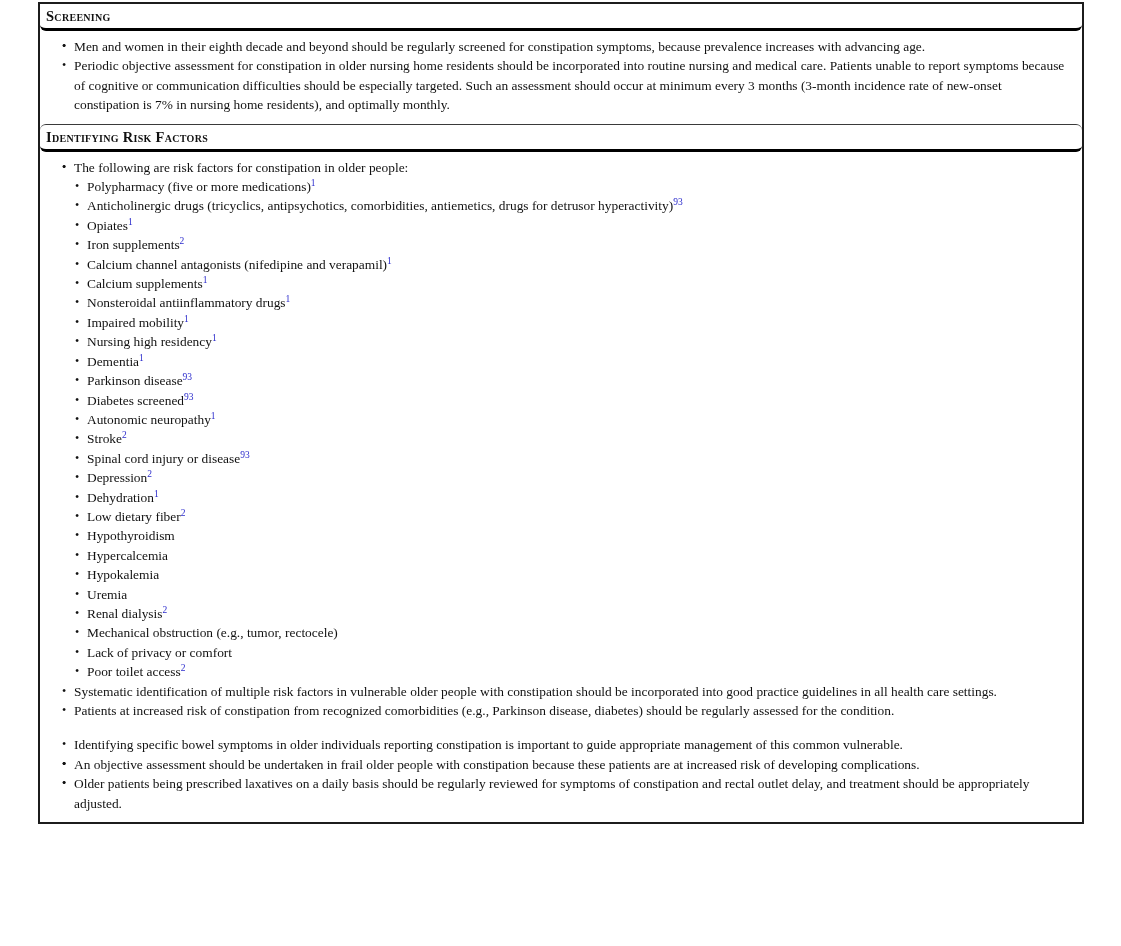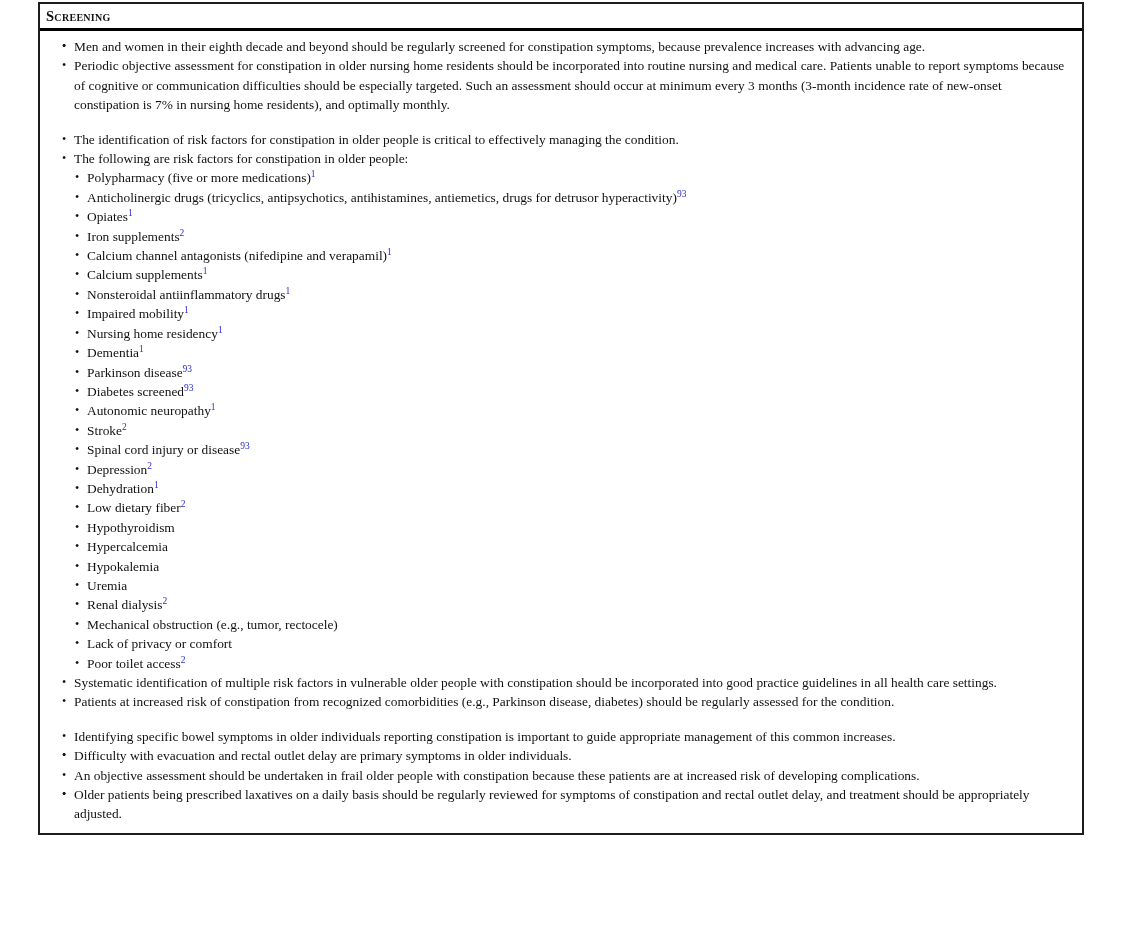--- a/index.html
+++ b/index.html
@@ -26,20 +26,21 @@
   }
   .sec-header {
     font-weight: bold;
     font-variant: small-caps;
     font-size: 14.5px;
     letter-spacing: 0.3px;
     padding: 3px 8px 3px 6px;
     border-top: 1px solid #3a3a3a;
     border-bottom: 3px solid #000000;
     line-height: 18px;
+    border-radius: 6px;
   }
   section:first-of-type .sec-header { border-top: none; }
   ul.content {
     margin: 0;
     padding: 6px 12px 9px 22px;
     list-style: none;
     font-size: 13.4px;
     line-height: 19.4px;
   }
   li {
@@ -69,32 +70,33 @@
   <section>
     <div class="sec-header">Screening</div>
     <ul class="content">
         <li class="lvl1"><span class="bullet">•</span></li>
         <li class="lvl1"><span class="bullet">•</span><span>Men and women in their eighth decade and beyond should be regularly screened for constipation symptoms, because prevalence increases with advancing age.</span></li>
         <li class="lvl1"><span class="bullet">•</span><span>Periodic objective assessment for constipation in older nursing home residents should be incorporated into routine nursing and medical care. Patients unable to report symptoms because of cognitive or communication difficulties should be especially targeted. Such an assessment should occur at minimum every 3 months (3-month incidence rate of new-onset constipation is 7% in nursing home residents), and optimally monthly.</span></li>
       </ul>
   </section>
 
   <section>
+    <div class="sec-header">Identifying Risk Factors</div>
     <ul class="content">
-        <li class="lvl1"><span class="bullet">•</span><span>The identification of risk factors for constipation in older people is critical to effectively managing the condition.</span></li>
+        <li class="lvl1"><span class="bullet">•</span></li>
         <li class="lvl1"><span class="bullet">•</span><span>The following are risk factors for constipation in older people:</span></li>
         <li class="lvl2"><span class="bullet">•</span><span>Polypharmacy (five or more medications)</span><sup>1</sup></li>
-        <li class="lvl2"><span class="bullet">•</span><span>Anticholinergic drugs (tricyclics, antipsychotics, antihistamines, antiemetics, drugs for detrusor hyperactivity)</span><sup>93</sup></li>
+        <li class="lvl2"><span class="bullet">•</span><span>Anticholinergic drugs (tricyclics, antipsychotics, comorbidities, antiemetics, drugs for detrusor hyperactivity)</span><sup>93</sup></li>
         <li class="lvl2"><span class="bullet">•</span><span>Opiates</span><sup>1</sup></li>
         <li class="lvl2"><span class="bullet">•</span><span>Iron supplements</span><sup>2</sup></li>
         <li class="lvl2"><span class="bullet">•</span><span>Calcium channel antagonists (nifedipine and verapamil)</span><sup>1</sup></li>
         <li class="lvl2"><span class="bullet">•</span><span>Calcium supplements</span><sup>1</sup></li>
         <li class="lvl2"><span class="bullet">•</span><span>Nonsteroidal antiinflammatory drugs</span><sup>1</sup></li>
         <li class="lvl2"><span class="bullet">•</span><span>Impaired mobility</span><sup>1</sup></li>
-        <li class="lvl2"><span class="bullet">•</span><span>Nursing home residency</span><sup>1</sup></li>
+        <li class="lvl2"><span class="bullet">•</span><span>Nursing high residency</span><sup>1</sup></li>
         <li class="lvl2"><span class="bullet">•</span><span>Dementia</span><sup>1</sup></li>
         <li class="lvl2"><span class="bullet">•</span><span>Parkinson disease</span><sup>93</sup></li>
         <li class="lvl2"><span class="bullet">•</span><span>Diabetes screened</span><sup>93</sup></li>
         <li class="lvl2"><span class="bullet">•</span><span>Autonomic neuropathy</span><sup>1</sup></li>
         <li class="lvl2"><span class="bullet">•</span><span>Stroke</span><sup>2</sup></li>
         <li class="lvl2"><span class="bullet">•</span><span>Spinal cord injury or disease</span><sup>93</sup></li>
         <li class="lvl2"><span class="bullet">•</span><span>Depression</span><sup>2</sup></li>
         <li class="lvl2"><span class="bullet">•</span><span>Dehydration</span><sup>1</sup></li>
         <li class="lvl2"><span class="bullet">•</span><span>Low dietary fiber</span><sup>2</sup></li>
         <li class="lvl2"><span class="bullet">•</span><span>Hypothyroidism</span></li>
@@ -105,22 +107,22 @@
         <li class="lvl2"><span class="bullet">•</span><span>Mechanical obstruction (e.g., tumor, rectocele)</span></li>
         <li class="lvl2"><span class="bullet">•</span><span>Lack of privacy or comfort</span></li>
         <li class="lvl2"><span class="bullet">•</span><span>Poor toilet access</span><sup>2</sup></li>
         <li class="lvl1"><span class="bullet">•</span><span>Systematic identification of multiple risk factors in vulnerable older people with constipation should be incorporated into good practice guidelines in all health care settings.</span></li>
         <li class="lvl1"><span class="bullet">•</span><span>Patients at increased risk of constipation from recognized comorbidities (e.g., Parkinson disease, diabetes) should be regularly assessed for the condition.</span></li>
       </ul>
   </section>
 
   <section>
     <ul class="content">
-        <li class="lvl1"><span class="bullet">•</span><span>Identifying specific bowel symptoms in older individuals reporting constipation is important to guide appropriate management of this common increases.</span></li>
+        <li class="lvl1"><span class="bullet">•</span><span>Identifying specific bowel symptoms in older individuals reporting constipation is important to guide appropriate management of this common vulnerable.</span></li>
         <li class="lvl1"><span class="bullet">•</span></li>
-        <li class="lvl1"><span class="bullet">•</span><span>Difficulty with evacuation and rectal outlet delay are primary symptoms in older individuals.</span></li>
+        <li class="lvl1"><span class="bullet">•</span></li>
         <li class="lvl1"><span class="bullet">•</span><span>An objective assessment should be undertaken in frail older people with constipation because these patients are at increased risk of developing complications.</span></li>
         <li class="lvl1"><span class="bullet">•</span></li>
         <li class="lvl1"><span class="bullet">•</span><span>Older patients being prescribed laxatives on a daily basis should be regularly reviewed for symptoms of constipation and rectal outlet delay, and treatment should be appropriately adjusted.</span></li>
       </ul>
   </section>
 
 </div>
 
 </body></html>

